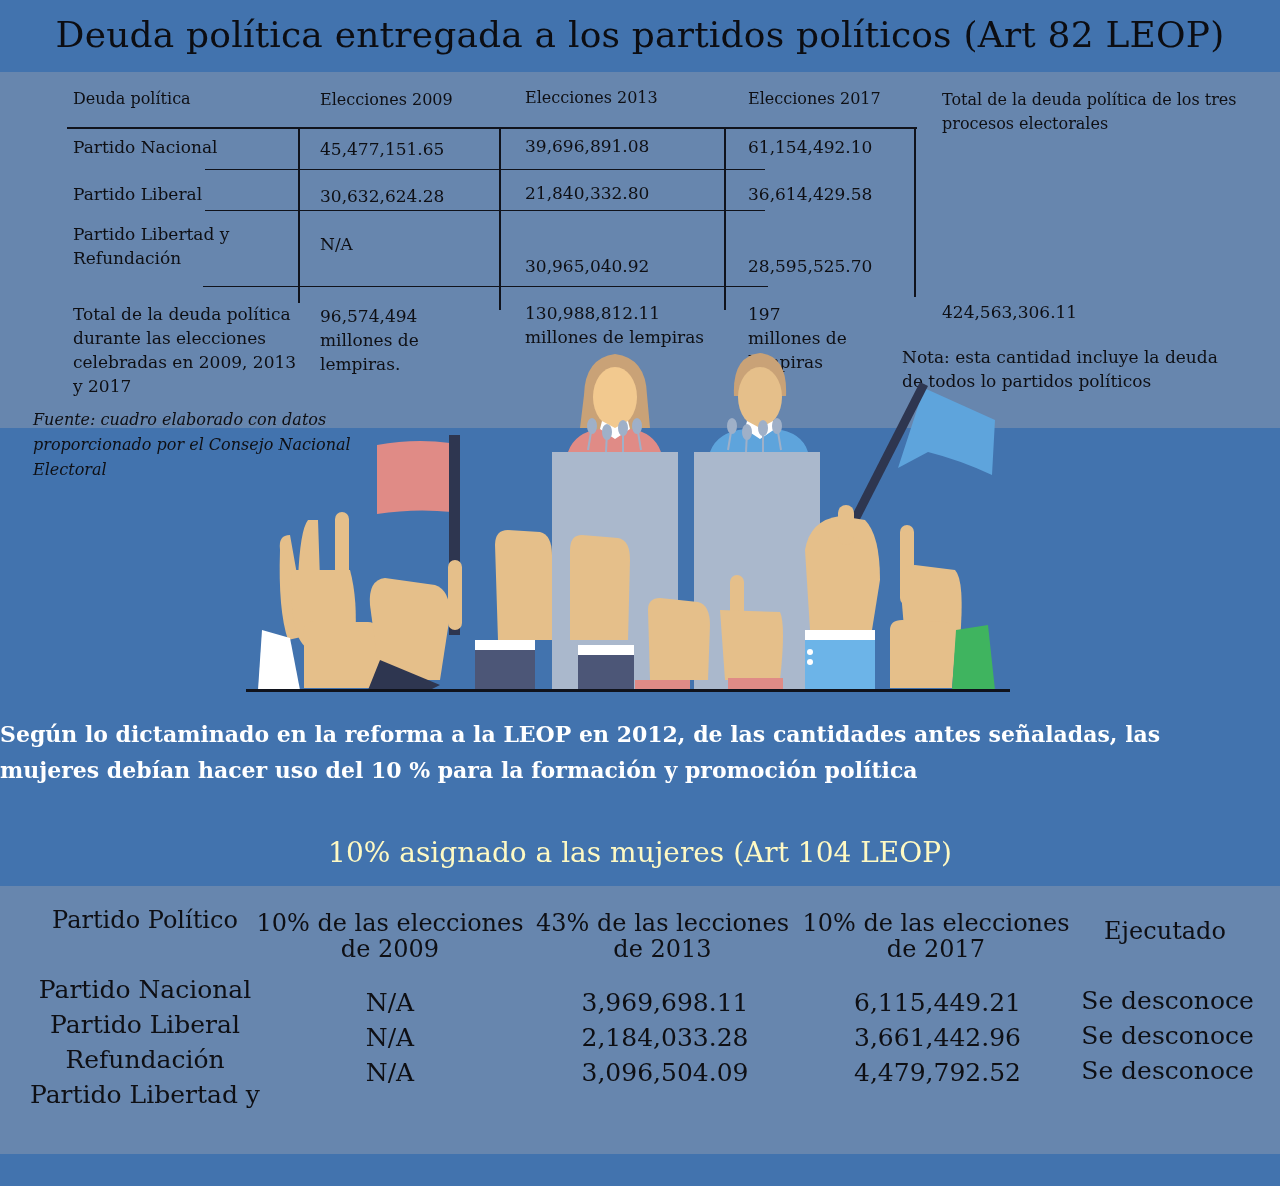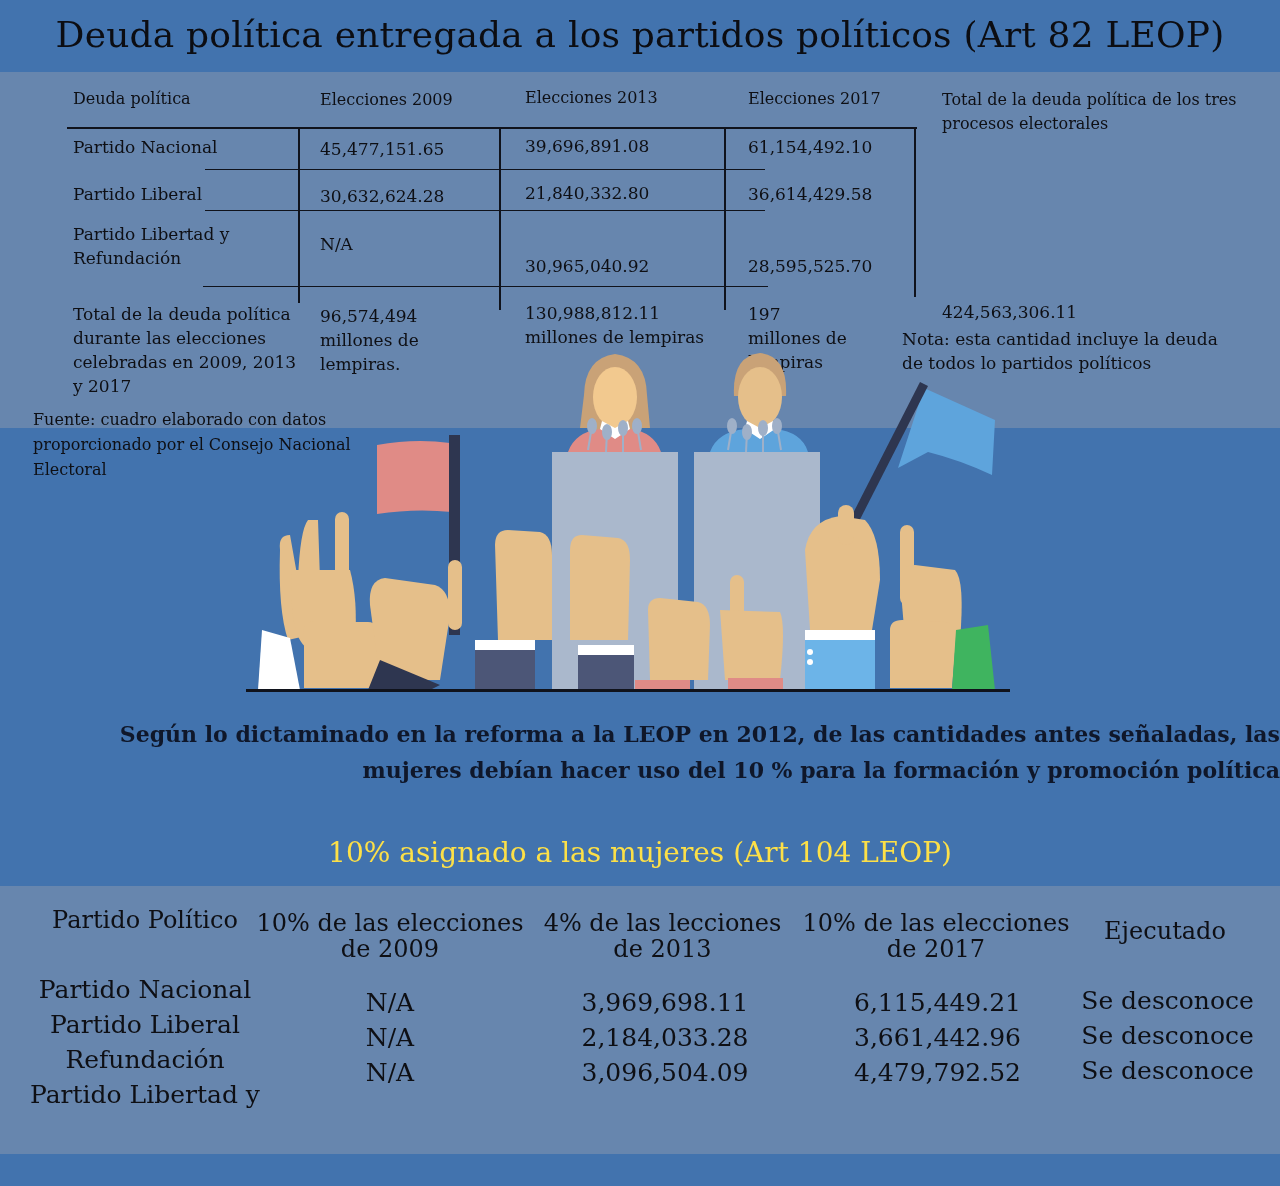--- a/index.html
+++ b/index.html
@@ -5,26 +5,26 @@
   * { margin:0; padding:0; box-sizing:border-box; }
   html, body { width:1280px; height:1186px; overflow:hidden; }
   body { position:relative; background:#4273ae; font-family:"DejaVu Serif","Liberation Serif",serif; color:#0e0f14; }
   .band { position:absolute; left:0; width:1280px; }
   .band.dark { background:#4273ae; }
   .band.light { background:#6786ae; }
   .abs { position:absolute; }
   .title1 { position:absolute; left:0; top:14px; width:1280px; text-align:center; font-size:36px; letter-spacing:0.2px; color:#0c0d12; }
   .t-head { font-size:16px; }
   .t-cell { font-size:17px; line-height:24px; }
-  .note { font-size:16px; line-height:25px; }
+  .note { font-size:16px; line-height:25px;font-style:italic; }
   .hline { position:absolute; height:2px; background:#10131c; }
   .hthin { position:absolute; height:1px; background:#10131c; }
   .vline { position:absolute; width:2px; background:#10131c; }
-  .para { position:absolute; left:0; width:1280px; text-align:right; font-size:22px; font-weight:bold; line-height:36px; color:#0f172a; }
-  .title2 { position:absolute; left:0; top:836px; width:1280px; text-align:center; font-size:28px; color:#fde047; }
+  .para { position:absolute; left:0; width:1280px; text-align:left; font-size:22px; font-weight:bold; line-height:36px; color:#ffffff; }
+  .title2 { position:absolute; left:0; top:836px; width:1280px; text-align:center; font-size:28px; color:#fef9c3; }
   .t2 { position:absolute; font-size:24px; text-align:center; line-height:26px; }
   .t2v { position:absolute; font-size:25px; text-align:center; line-height:35px; }
   svg { position:absolute; }
 </style>
 </head>
 <body>
 
 <div class="band dark" style="top:0;height:72px;"></div>
 <div class="band light" style="top:72px;height:356px;"></div>
 <div class="band dark" style="top:428px;height:458px;"></div>
@@ -64,21 +64,21 @@
   <div class="abs t-cell" style="left:320px;top:232px;">N/A</div>
   <div class="abs t-cell" style="left:525px;top:254px;">30,965,040.92</div>
   <div class="abs t-cell" style="left:748px;top:254px;">28,595,525.70</div>
 
   <div class="abs t-cell" style="left:73px;top:302px;width:225px;">Total de la deuda política durante las elecciones celebradas en 2009, 2013 y 2017</div>
   <div class="abs t-cell" style="left:320px;top:304px;width:175px;">96,574,494 millones de lempiras.</div>
   <div class="abs t-cell" style="left:525px;top:301px;width:195px;">130,988,812.11 millones de lempiras</div>
   <div class="abs t-cell" style="left:748px;top:302px;width:110px;">197 millones de lempiras</div>
   <div class="abs t-cell" style="left:942px;top:300px;text-align:right;">424,563,306.11</div>
 
-  <div class="abs t-cell" style="left:902px;top:327px;width:330px;">Nota: esta cantidad incluye  la deuda de todos lo partidos políticos</div>
+  <div class="abs t-cell" style="left:902px;top:345px;width:330px;">Nota: esta cantidad incluye  la deuda de todos lo partidos políticos</div>
   <div class="abs note" style="left:33px;top:407px;width:345px;">Fuente: cuadro elaborado con datos proporcionado por el Consejo Nacional Electoral</div>
 </div>
 
 <svg style="left:240px;top:340px;" width="780" height="360" viewBox="0 0 780 360">
 
   <g>
     <path d="M378 112 Q380 72 405 68 Q430 72 433 112 Q436 122 438 128 L370 128 Q374 120 378 112 Z" fill="#c9a277" transform="translate(-30,0)"></path>
     <ellipse cx="375" cy="42" rx="28" ry="8" fill="#c9a277" transform="translate(0,0)"></ellipse>
     <path d="M344 55 Q345 18 375 14 Q406 18 407 55 L410 88 L340 88 Z" fill="#c9a277"></path>
     <ellipse cx="375" cy="57" rx="22" ry="30" fill="#f2c98f"></ellipse>
@@ -176,21 +176,21 @@
 
 <div class="title2">10% asignado a las mujeres (Art 104 LEOP)</div>
 
 <div>
   <div class="t2" style="left:30px;top:907px;width:230px;">Partido Político</div>
   <div class="t2" style="left:255px;top:910px;width:270px;">
     <div>10% de las elecciones</div>
     <div>de 2009</div>
   </div>
   <div class="t2" style="left:530px;top:910px;width:265px;">
-    <div>4% de las  lecciones</div>
+    <div>43% de las  lecciones</div>
     <div>de 2013</div>
   </div>
   <div class="t2" style="left:800px;top:910px;width:272px;">
     <div>10% de las elecciones</div>
     <div>de 2017</div>
   </div>
   <div class="t2" style="left:1080px;top:918px;width:170px;">Ejecutado</div>
 
   <div class="t2v" style="left:20px;top:972px;width:250px;">
     <div>Partido Nacional</div>

